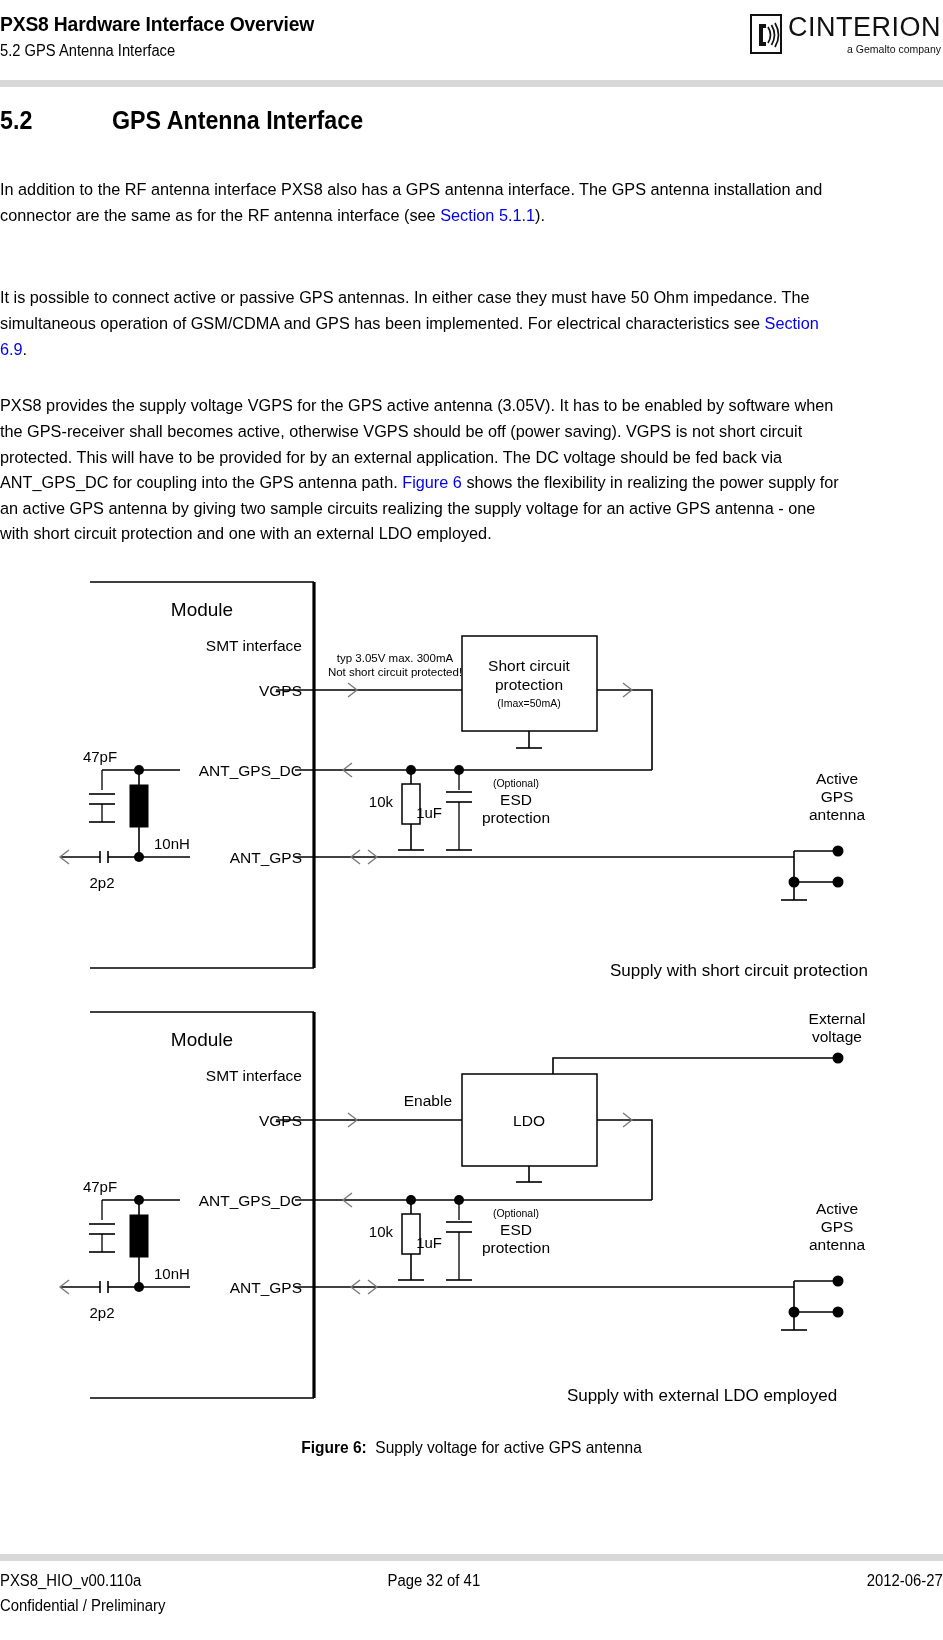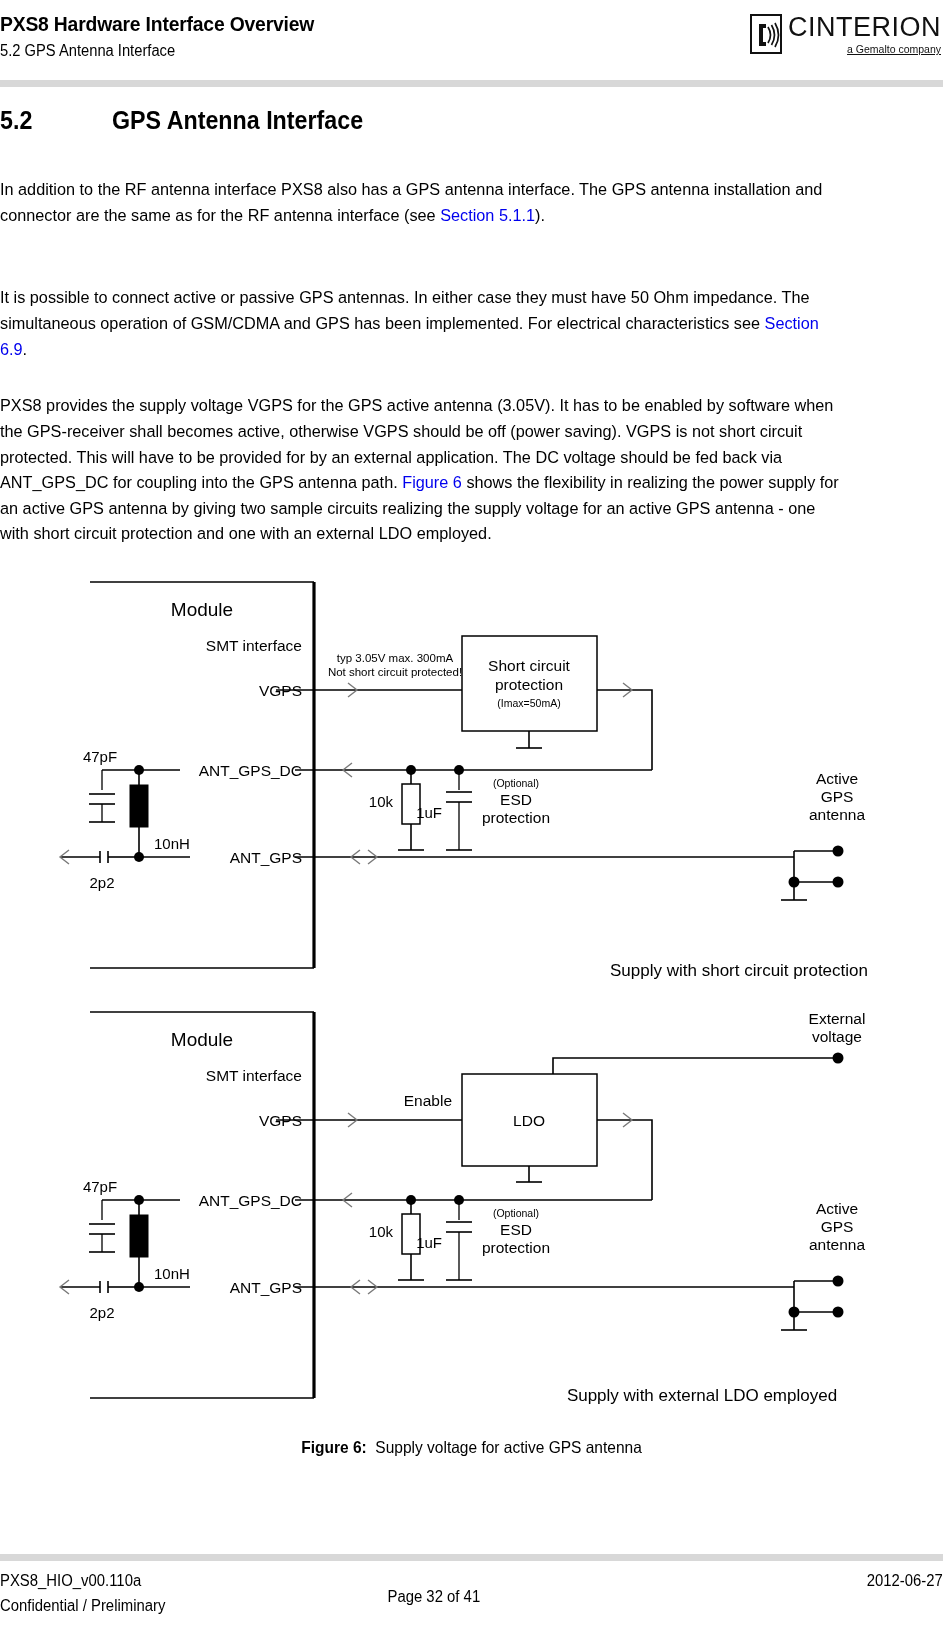--- a/index.html
+++ b/index.html
@@ -33,21 +33,21 @@
   .logo-mark {
     width: 32px; height: 40px; border: 2px solid #111; margin-right: 6px;
     position: relative; flex: none;
   }
   .logo-text { display:flex; flex-direction:column; align-items:flex-end; line-height:1; }
   .logo-word {
     font-size: 27px; letter-spacing: 0.5px; color:#111;
     transform: scaleX(1.0); white-space:nowrap;
   }
   .logo-tag {
-    font-size: 10.5px; color:#111; margin-top:3px; white-space:nowrap;text-decoration:underline;
+    font-size: 10.5px; color:#111; margin-top:3px; white-space:nowrap;
   }
   .hdr-rule {
     position:absolute; left:0; top:68px; width:943px; height:7px; background:#d8d8d8;
   }
 
   
   .sec-num {
     position:absolute; left:0; top:106px; font-size:25px; font-weight:bold;
     transform: scaleX(0.93); transform-origin:left top;
   }
@@ -72,21 +72,21 @@
     font-size: 16.5px;
     transform: scaleX(0.94); transform-origin: center top;
   }
   .fig-cap b { font-weight:bold; }
 
   
   .ftr-rule { position:absolute; left:0; top:1554px; width:943px; height:7px; background:#d8d8d8; }
   .ftr { position:absolute; left:0; top:1572px; width:943px; height:60px; font-size:16px; }
   .ftr-left { position:absolute; left:0; top:0; transform:scaleX(0.93); transform-origin:left top; white-space:nowrap; }
   .ftr-left2 { position:absolute; left:0; top:25px; transform:scaleX(0.93); transform-origin:left top; white-space:nowrap; }
-  .ftr-mid { position:absolute; left:0; top:16px; width:867px; text-align:center; }
+  .ftr-mid { position:absolute; left:0; top:0; width:867px; text-align:center; }
   .ftr-mid span { display:inline-block; transform:scaleX(0.93); }
   .ftr-right { position:absolute; right:0; top:0; transform:scaleX(0.93); transform-origin:right top; white-space:nowrap; }
 
   
   .figure { position:absolute; left:0; top:566px; width:943px; height:870px;padding-left:12px; }
   svg.circ { display:block; }
   text { font-family:"Liberation Sans", sans-serif; fill:#000; }
   .t-mod { font-size:19px; }
   .t-pin { font-size:15.5px; }
   .t-val { font-size:15px; }

